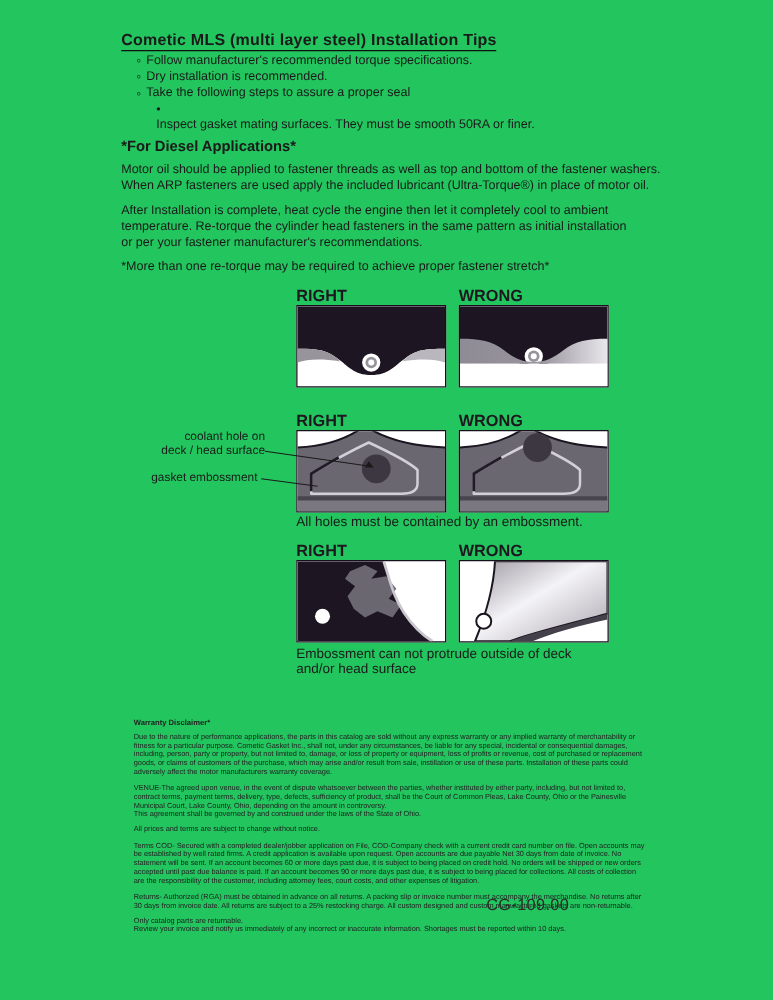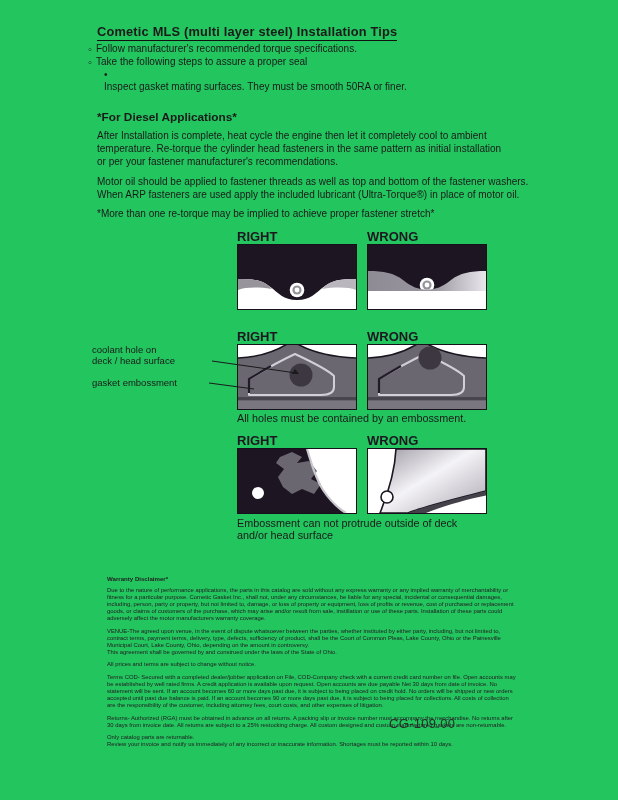--- a/index.html
+++ b/index.html
@@ -6,68 +6,72 @@
   .page {
     position:relative; width:618px; height:800px; background:#22c55e;
     font-family:Liberation Sans, sans-serif; color:#1a1a1a; overflow:hidden;
   }
   .abs { position:absolute; }
   .title {
     left:97px; top:24px; font-size:12.8px; font-weight:bold; letter-spacing:.2px;
     border-bottom:1.6px solid #111; padding-bottom:1px; display:inline-block;
   }
   .bullets { left:88px; top:43px; width:470px; font-size:10px; line-height:12.1px; }
-  .bullet-row { display:flex; }
+  .bullet-row { display:flex;margin-left:21px; }
   .bullet-row .mk { width:8px; color:#1a1a1a; }
   .bullet-row.main .mk::before { content:"◦"; font-size:11px; }
   .bullet-row.sub { padding-left:16px;flex-direction:column; }
   .bullet-row.sub .mk::before { content:"•"; font-size:10px; }
   .diesel { left:97px; top:111px; width:470px; font-size:10px; line-height:12.9px; }
   .diesel h2 { font-size:11.8px; font-weight:bold; margin:0 0 6px 0; }
   .diesel p { margin:0 0 7px 0; white-space:pre-line; }
   .fig-label { width:121px; font-size:13px; font-weight:bold; color:#1d1720; }
   .panel { width:118px; height:64px; background:#fff; border:1.8px solid #15101a; display:block; }
   .fig-caption { font-size:10.8px; line-height:12px; white-space:pre-line; }
-  .callout { font-size:9.5px; line-height:10.5px; text-align:left; white-space:pre-line; }
+  .callout { font-size:9.5px; line-height:10.5px; text-align:right; white-space:pre-line; }
   .leader-overlay { pointer-events:none; }
   .disclaimer { left:107px; top:575px; width:410px; font-size:5.9px; line-height:7.05px; color:#222; }
   .disclaimer h3 { font-size:6.1px; font-weight:bold; margin:0 0 5px 0; }
   .disclaimer p { margin:0 0 5.5px 0; white-space:pre-line; }
   .footer-code { left:389px; top:716px; font-size:13px; letter-spacing:.3px; color:#2a2a2a; }
 </style>
 </head>
 <body>
 
 <div class="page">
 
   <div class="abs title">Cometic MLS (multi layer steel) Installation Tips</div>
 
   <div class="abs bullets">
     <div class="bullet-row main">
       <span class="mk"></span>
       <span>Follow manufacturer's recommended torque specifications.</span>
     </div>
     <div class="bullet-row main">
       <span class="mk"></span>
+      <span>Dry installation is recommended.</span>
+    </div>
+    <div class="bullet-row main">
+      <span class="mk"></span>
       <span>Take the following steps to assure a proper seal</span>
     </div>
     <div class="bullet-row sub">
       <span class="mk"></span>
       <span>Inspect gasket mating surfaces.  They must be smooth 50RA or finer.</span>
     </div>
   </div>
 
   <div class="abs diesel">
     <h2>*For Diesel Applications*</h2>
+    <p>Motor oil should be applied to fastener threads as well as top and bottom of the fastener washers.
+When ARP fasteners are used apply the included lubricant (Ultra-Torque®) in place of motor oil.</p>
     <p>After Installation is complete, heat cycle the engine then let it completely cool to ambient
 temperature. Re-torque the cylinder head fasteners in the same pattern as initial installation
 or per your fastener manufacturer's recommendations.</p>
-    <p>Motor oil should be applied to fastener threads as well as top and bottom of the fastener washers.
-When ARP fasteners are used apply the included lubricant (Ultra-Torque®) in place of motor oil.</p>
-    <p>*More than one re-torque may be implied to achieve proper fastener stretch*</p>
+    <p>*More than one re-torque may be required to achieve proper fastener stretch*</p>
   </div>
 
   <div class="abs fig-label" style="left:237px;top:229px">RIGHT</div>
   <div class="abs fig-label" style="left:367px;top:229px">WRONG</div>
 
   <svg class="abs panel" style="left:237px;top:244px" viewBox="0 0 118 64">
     <path d="M0,0 H118 V34 C102,34 95,35 87,41 C77,48 73,55 59,55 C45,55 41,48 31,41 C23,35 16,34 0,34 Z" fill="#1d1522"></path>
     <path d="M0,34 C16,34 23,35 31,41 L34,44 C20,42 8,42 0,45 Z" fill="#98949c"></path>
     <path d="M118,34 C102,34 95,35 87,41 L84,44 C98,42 110,42 118,45 Z" fill="#bab6be"></path>
     <g>

